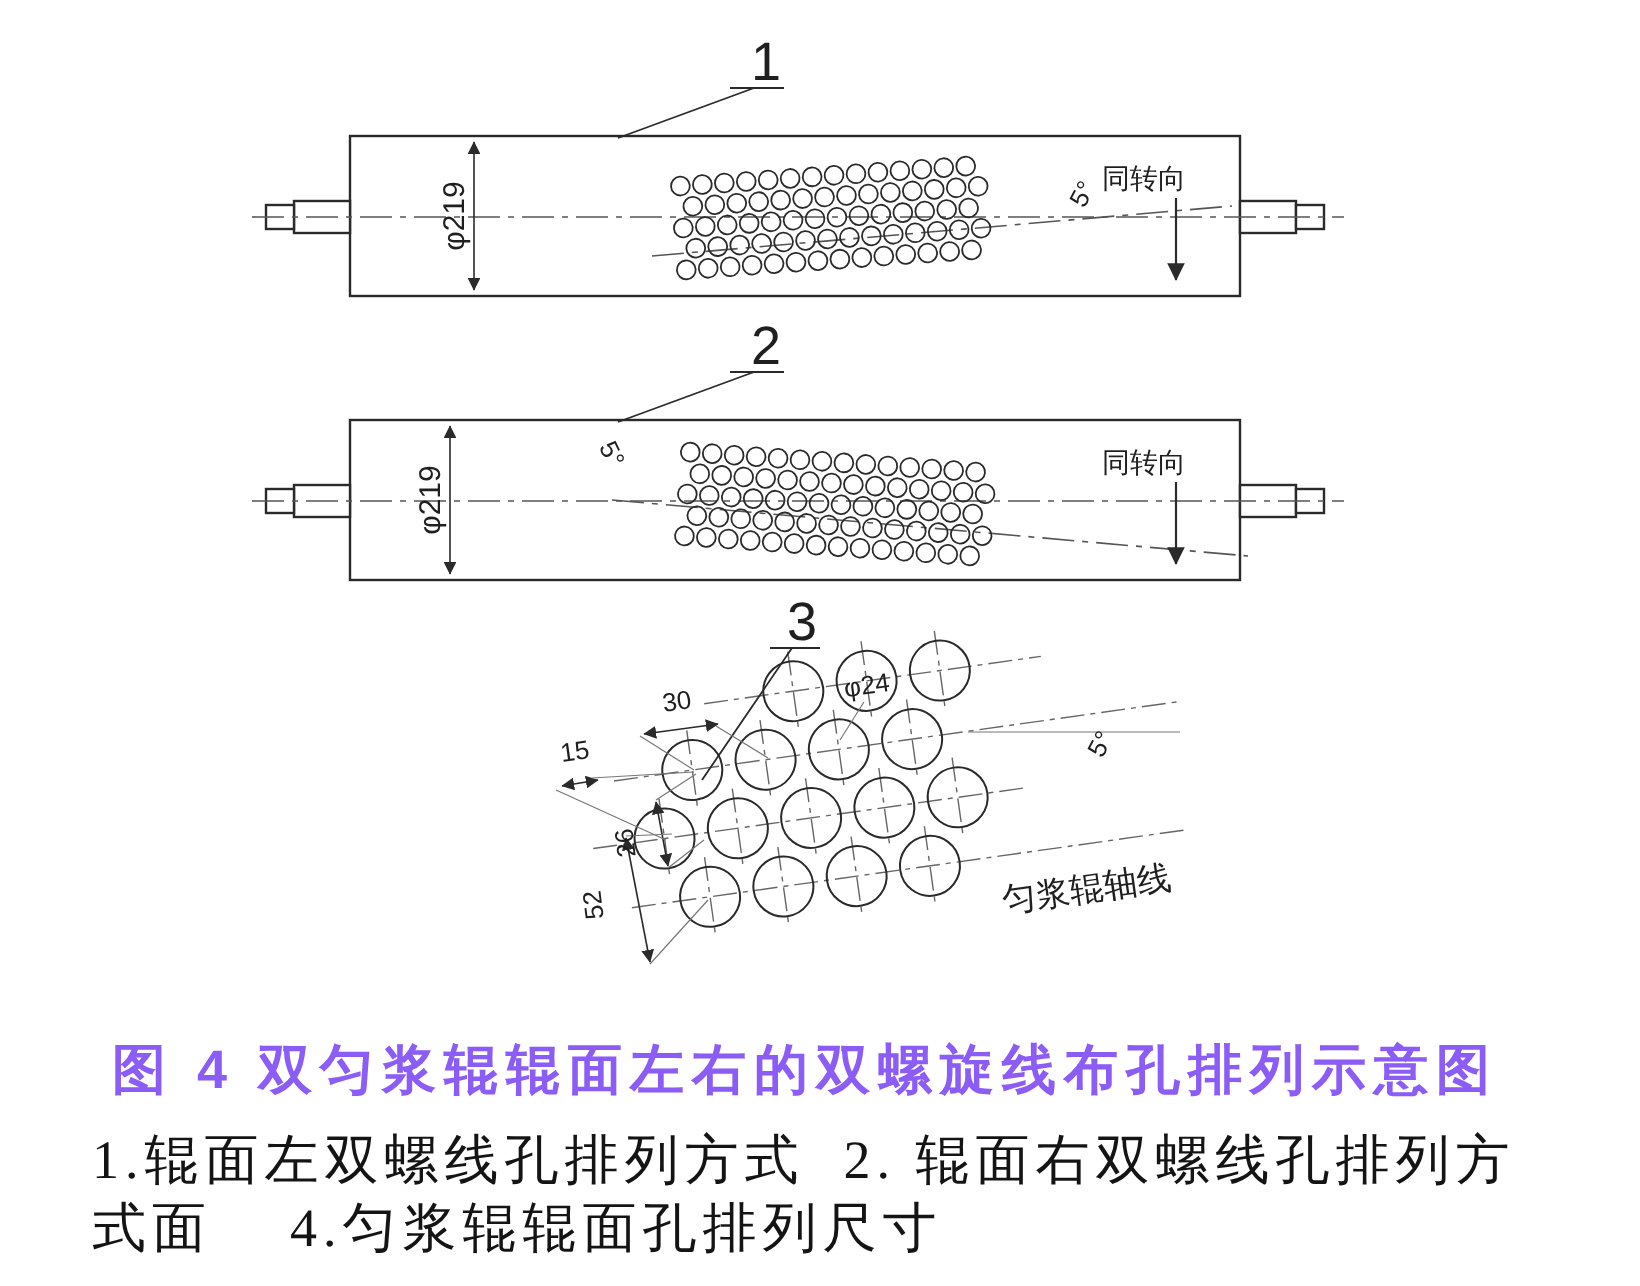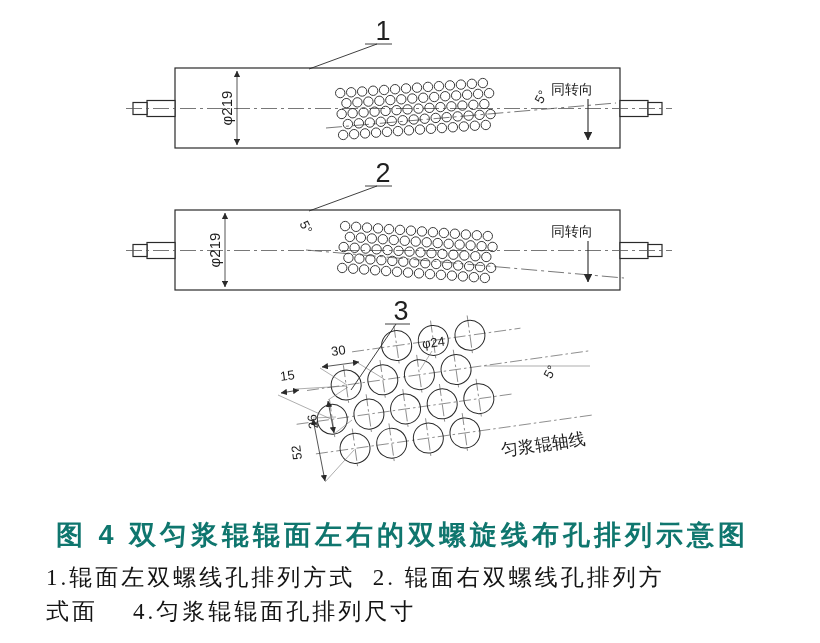--- a/index.html
+++ b/index.html
@@ -1,20 +1,20 @@
 <!DOCTYPE html>
 <html><head>
 <meta charset="utf-8">
 <style>
   html,body{margin:0;padding:0;background:#ffffff;width:820px;height:643px;overflow:hidden}
   body{position:relative;font-family:"Liberation Sans",sans-serif;color:#111}
   svg{position:absolute;left:0;top:0}
   .caption{position:absolute;left:56px;top:517px;font-size:27px;font-weight:700;
-           letter-spacing:4px;white-space:pre;color:#0f766e}
-  .note{position:absolute;left:46px;font-size:23px;letter-spacing:3px;white-space:pre;
+           letter-spacing:4px;white-space:pre;color:#8b5cf6}
+  .note{position:absolute;left:46px;font-size:27px;letter-spacing:3px;white-space:pre;
         font-family:"Liberation Serif",serif;color:#141414}
 </style>
 </head>
 <body>
 
 <svg width="820" height="510" viewBox="0 0 820 510">
   <defs>
     <marker id="arr" viewBox="0 0 10 10" refX="9.5" refY="5" markerWidth="8" markerHeight="8" orient="auto-start-reverse">
       <path d="M0 0 L10 5 L0 10 z" fill="#2a2a2a"></path>
     </marker>

